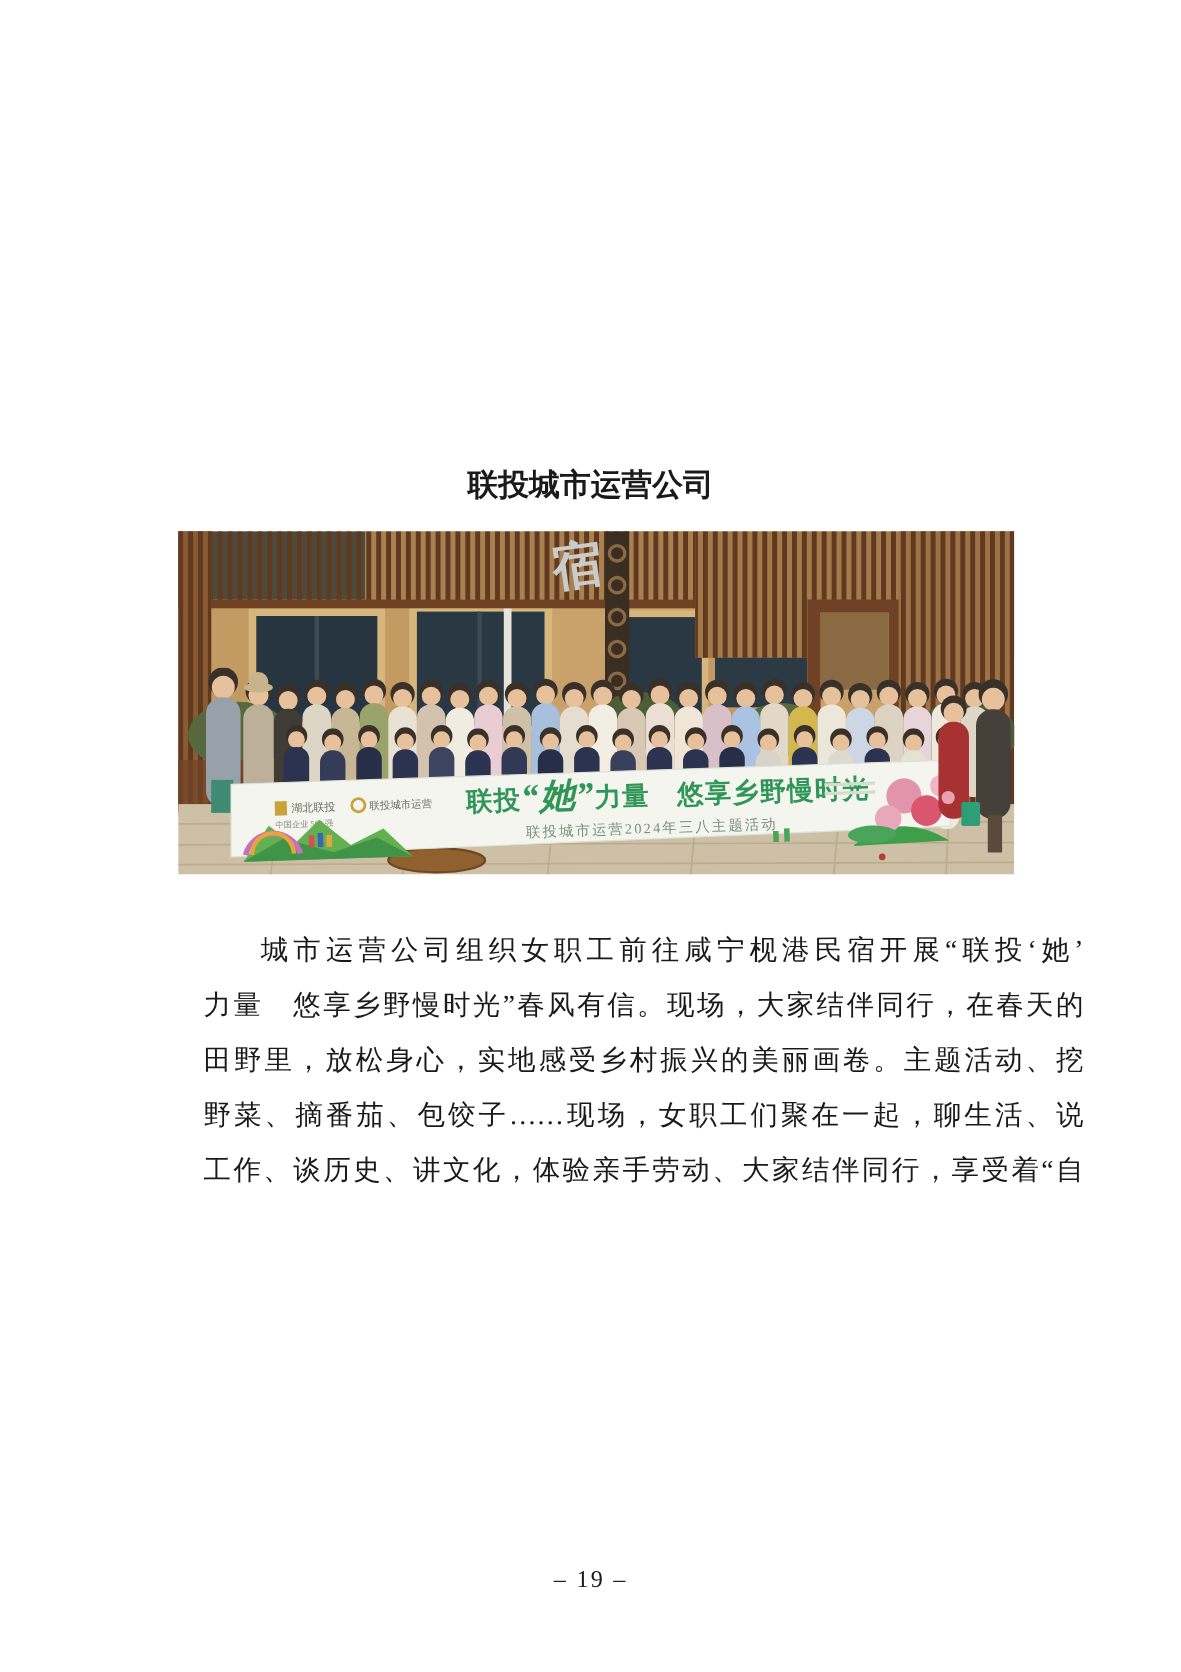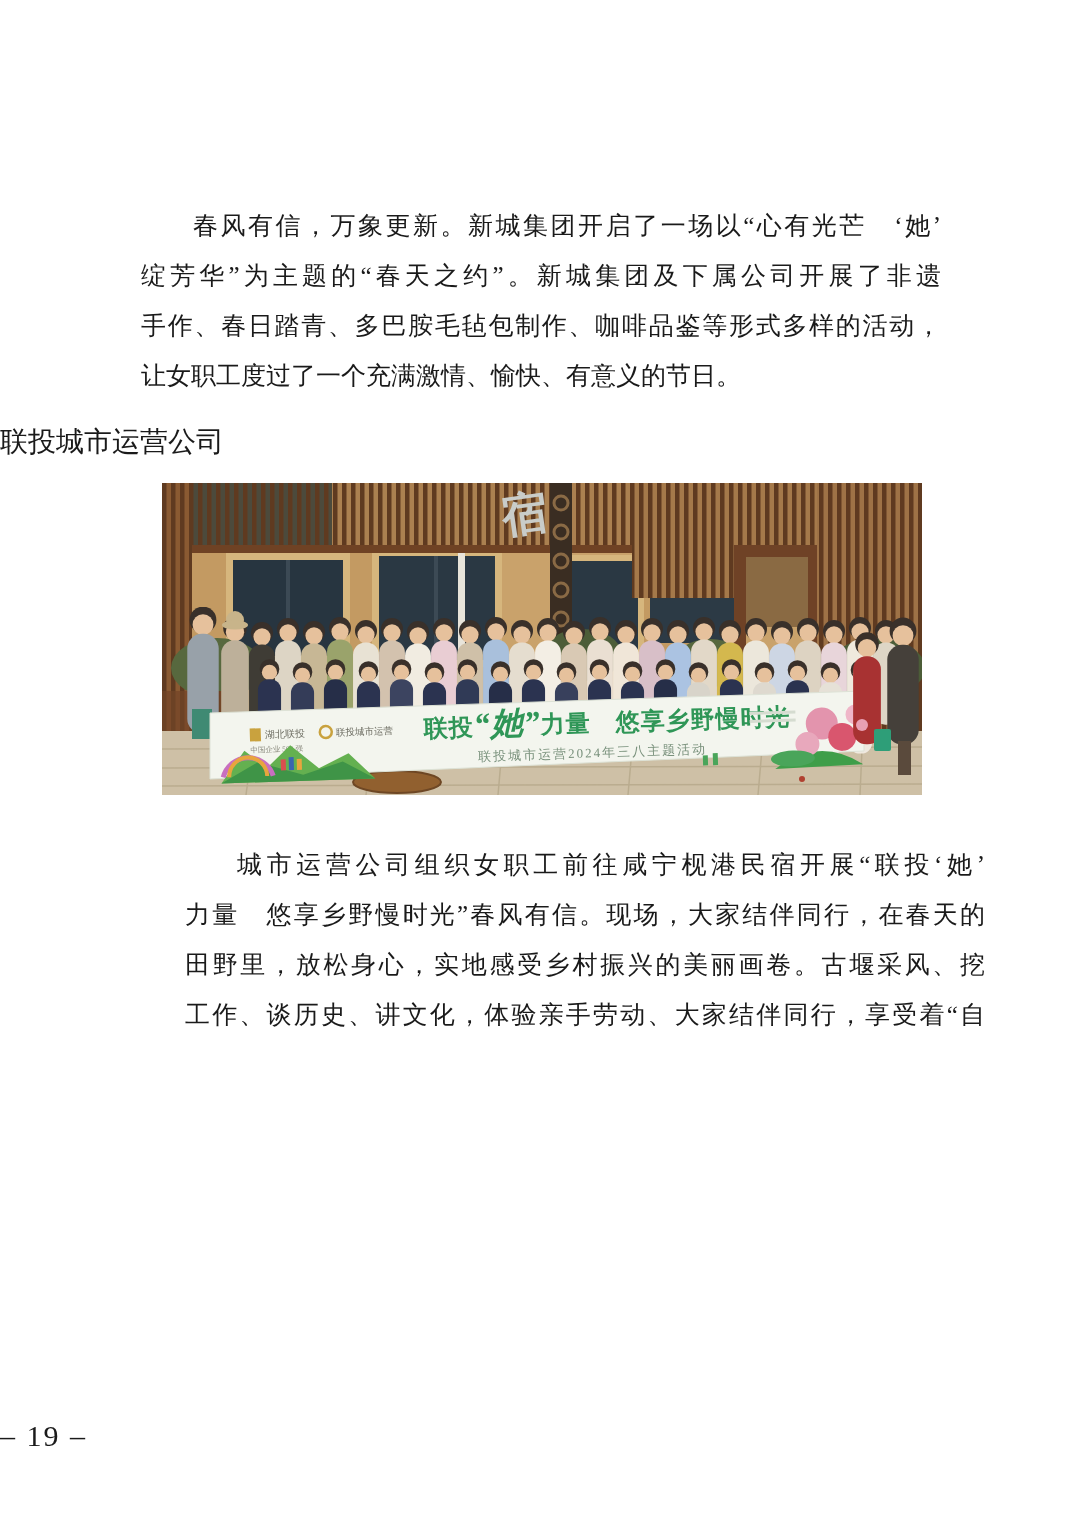--- a/index.html
+++ b/index.html
@@ -18,41 +18,35 @@
   }
   .t-line{
     text-align:justify;
     text-align-last:justify;
     height:50px;overflow:hidden;
   }
   .t-line.first{text-indent:52px;}
   .t-line.last{text-align-last:left;}
   .heading{
     position:absolute;top:417px;left:0;width:100%;
-    font-size:28px;font-weight:normal;line-height:50px;
+    text-align:center;font-size:28px;font-weight:bold;line-height:50px;
   }
   .photo-wrap{
     position:absolute;top:483px;left:162px;width:760px;height:312px;
   }
   .footer{
     position:absolute;top:1420px;left:0;width:100%;
-    text-align:left;font-size:30px;line-height:32px;letter-spacing:2px;font-family:Liberation Serif, serif;
+    text-align:center;font-size:22px;line-height:32px;letter-spacing:2px;font-family:Liberation Serif, serif;
   }
 </style>
 </head>
 <body>
 
 <div class="page">
 
-  <div class="para" style="top:201px;">
-    <div class="t-line first">春风有信，万象更新。新城集团开启了一场以“心有光芒　‘她’</div>
-    <div class="t-line">绽芳华”为主题的“春天之约”。新城集团及下属公司开展了非遗</div>
-    <div class="t-line">手作、春日踏青、多巴胺毛毡包制作、咖啡品鉴等形式多样的活动，</div>
-    <div class="t-line last">让女职工度过了一个充满激情、愉快、有意义的节日。</div>
-  </div>
 
   <div class="heading">联投城市运营公司</div>
 
   <div class="photo-wrap">
     <svg width="760" height="312" viewBox="0 0 760 312" xmlns="http://www.w3.org/2000/svg">
       <defs>
         <pattern id="slats" width="9" height="10" patternUnits="userSpaceOnUse">
           <rect x="0" y="0" width="4.5" height="10" fill="#5f3a20"></rect>
         </pattern>
         <symbol id="prs" viewBox="0 0 16 60">
@@ -238,19 +232,20 @@
         <use href="#prs" x="724" y="134" width="34" height="130" color="#45403a"></use>
         <rect x="736" y="258" width="13" height="34" fill="#5a4a3c"></rect>
         <rect x="712" y="246" width="17" height="22" rx="2" fill="#2e9e78"></rect>
       </g>
     </svg>
   </div>
 
   <div class="para" style="top:840px;margin-left:44px;">
     <div class="t-line first">城市运营公司组织女职工前往咸宁枧港民宿开展“联投‘她’</div>
     <div class="t-line">力量　悠享乡野慢时光”春风有信。现场，大家结伴同行，在春天的</div>
-    <div class="t-line">田野里，放松身心，实地感受乡村振兴的美丽画卷。古堰采风、挖</div>
+    <div class="t-line">田野里，放松身心，实地感受乡村振兴的美丽画卷。主题活动、挖</div>
+    <div class="t-line">野菜、摘番茄、包饺子……现场，女职工们聚在一起，聊生活、说</div>
     <div class="t-line">工作、谈历史、讲文化，体验亲手劳动、大家结伴同行，享受着“自</div>
   </div>
 
   <div class="footer">– 19 –</div>
 
 </div>
 
 </body></html>

